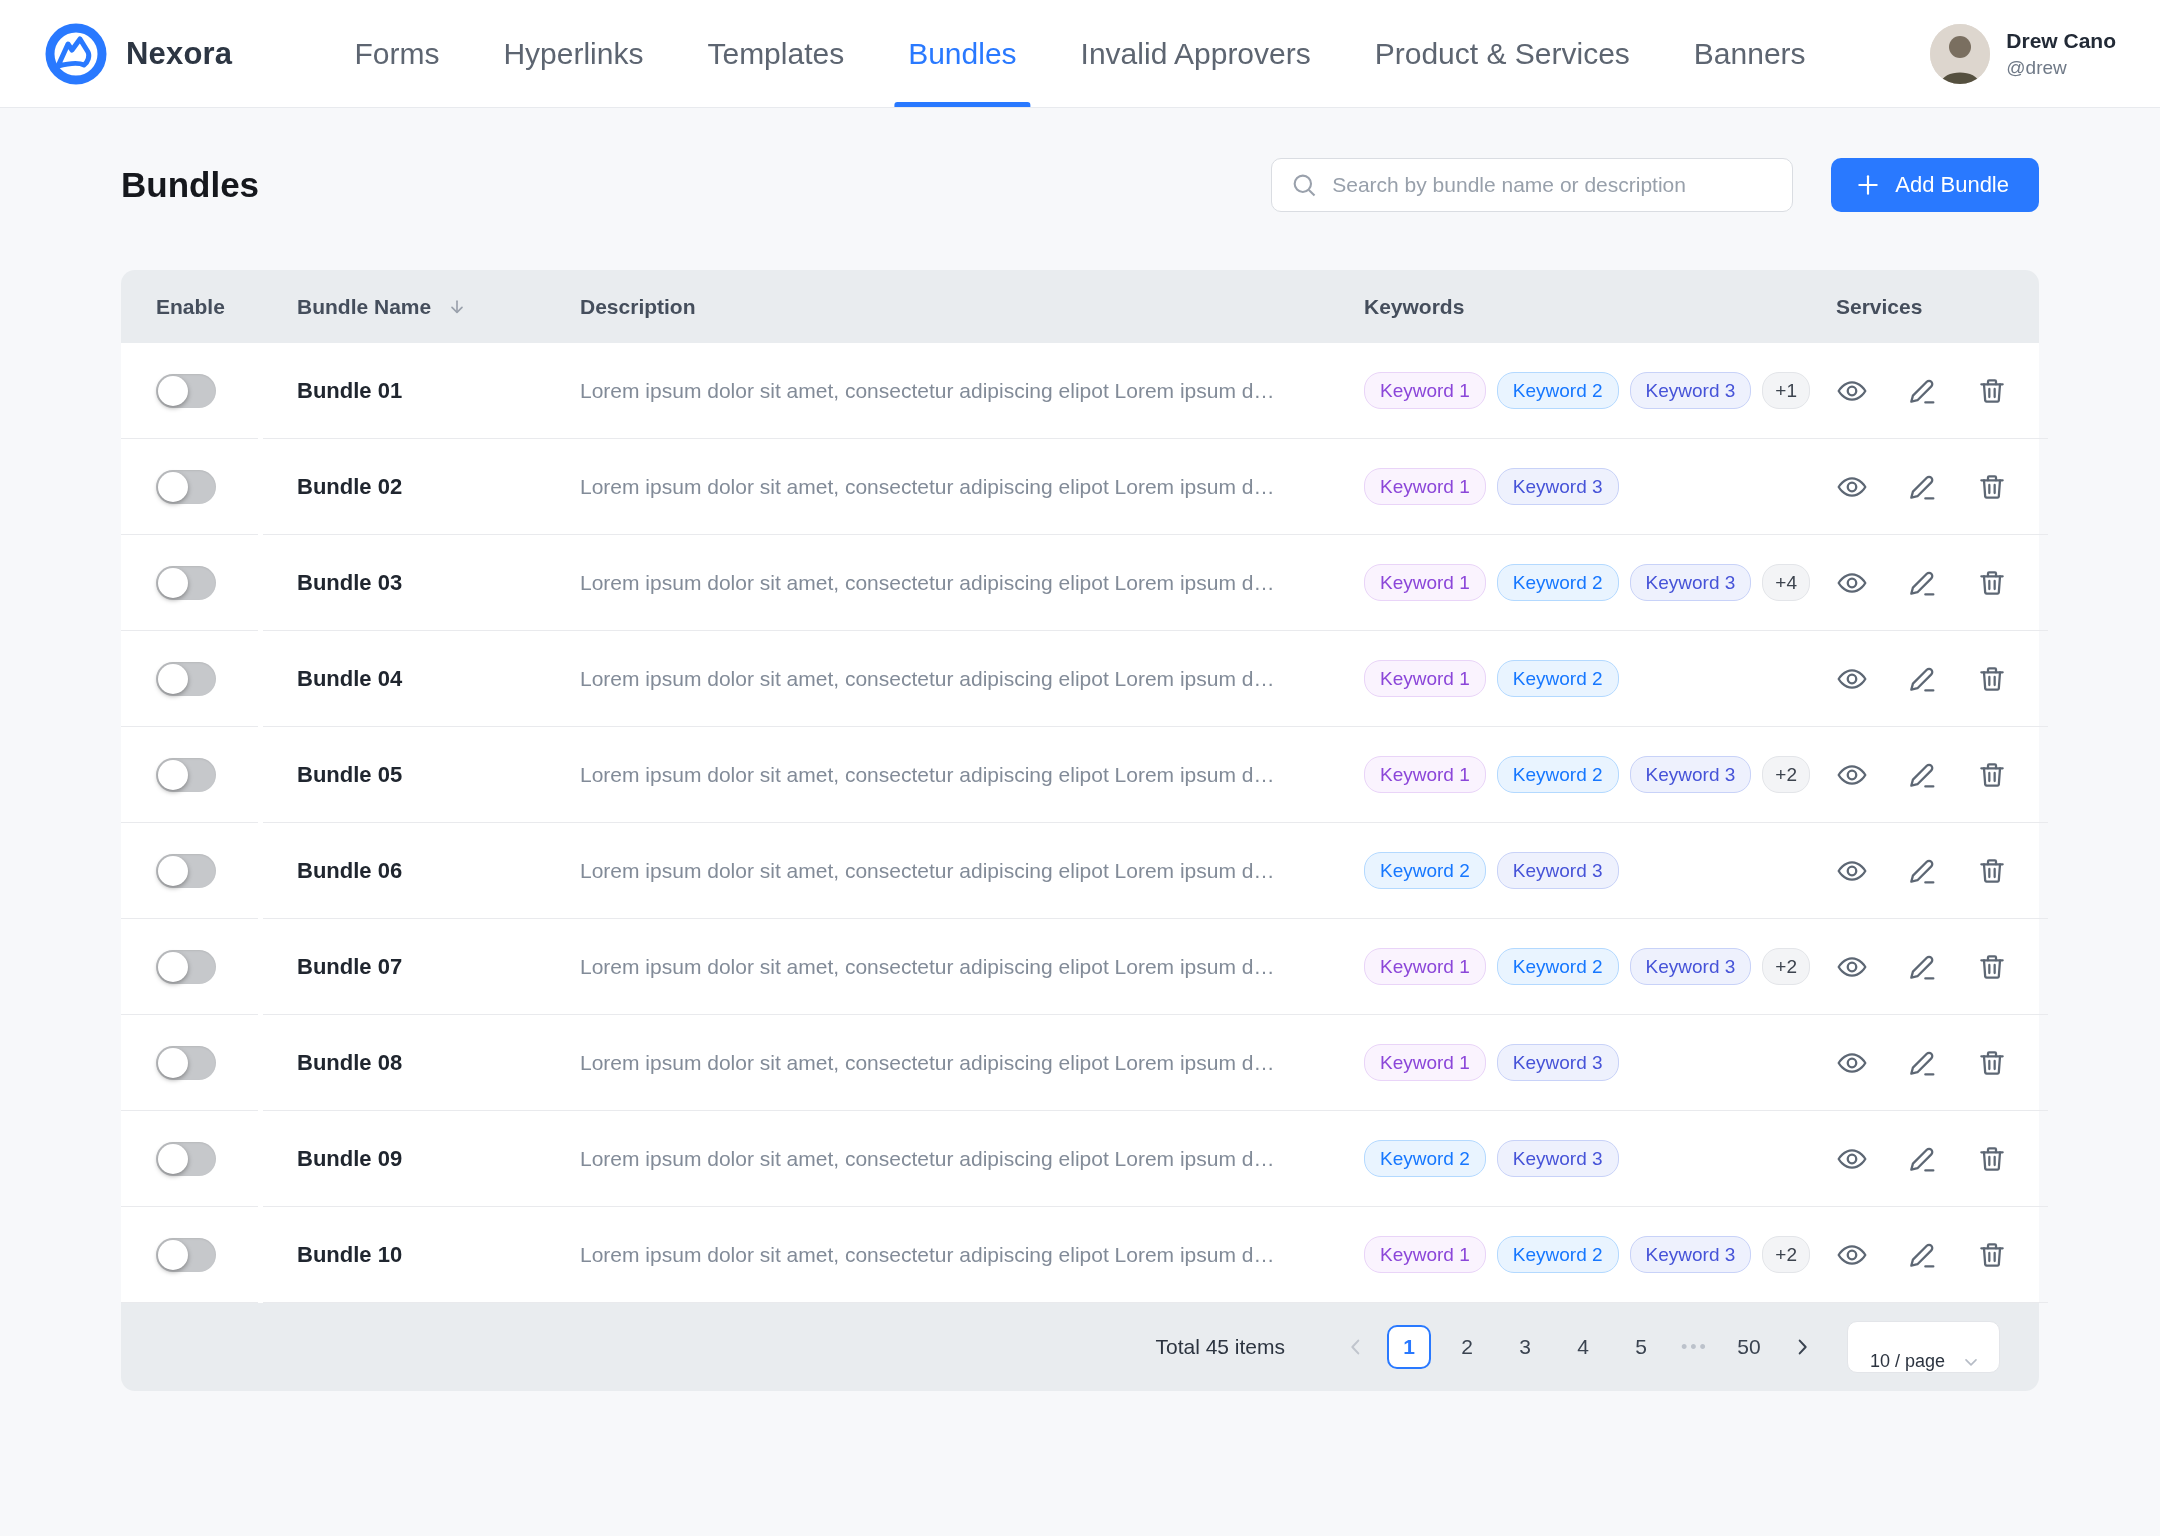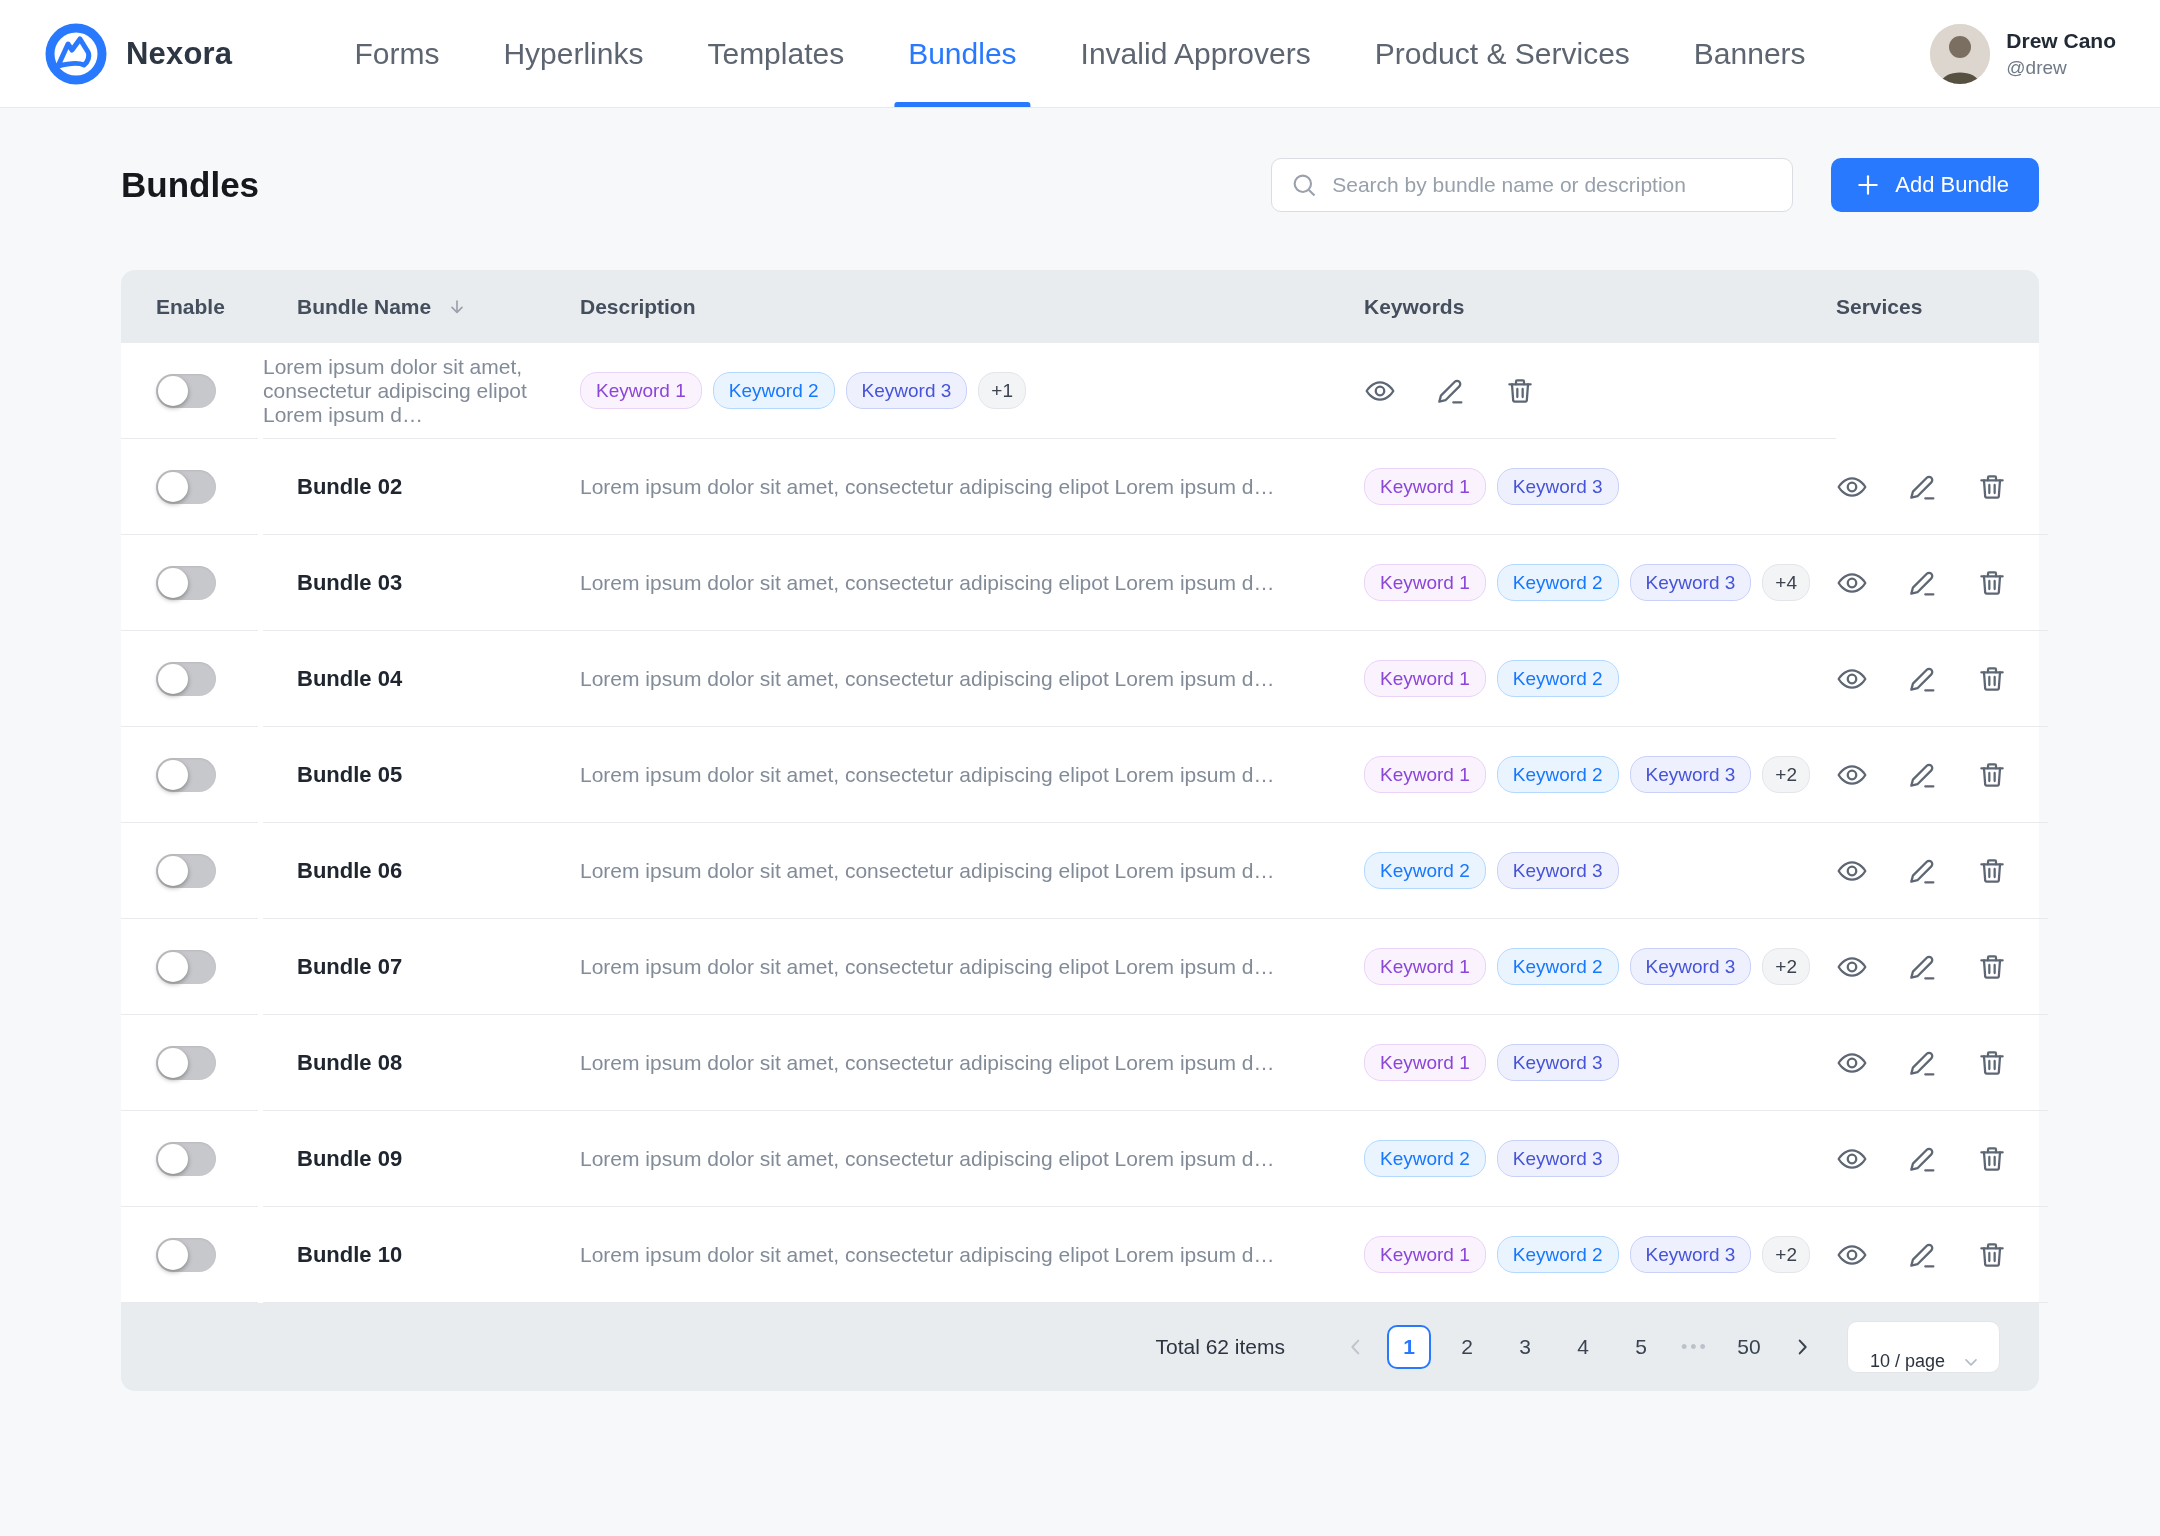--- a/index.html
+++ b/index.html
@@ -224,20 +224,23 @@
     </div>
 
     <div id="table-body">
   <div class="trow">
     <div class="cell c-enable">
       <div class="toggle">
               <div class="knob"></div>
             </div>
     </div>
     <div class="cell c-gap"></div>
+    <div class="cell c-name">
+            <span>Bundle 01</span>
+          </div>
     <div class="cell c-desc">
             <span>Lorem ipsum dolor sit amet, consectetur adipiscing elipot Lorem ipsum d…</span>
           </div>
     <div class="cell c-keywords">
             <span class="chip k1">Keyword 1</span>
             <span class="chip k2">Keyword 2</span>
             <span class="chip k3">Keyword 3</span>
             <span class="chip more">+1</span>
           </div>
     <div class="cell c-actions">
@@ -706,21 +709,21 @@
             <line x1="10" y1="10.5" x2="10" y2="16.5"></line>
                   <line x1="14" y1="10.5" x2="14" y2="16.5"></line>
           </svg>
         </span>
       </button>
     </div>
   </div>
 </div>
 
     <div class="tfoot">
-      <span class="total-label">Total 62 items</span>
+      <span class="total-label">Total 45 items</span>
       <div class="pager">
         <button class="nav-arrow disabled">
           <svg width="22" height="22" viewBox="0 0 24 24" fill="none" stroke-width="2.2" stroke-linecap="round" stroke-linejoin="round">
               <polyline points="14.5,5 8,12 14.5,19"></polyline>
             </svg>
         </button>
         <span id="pager-pages" style="display:flex; align-items:center; gap:14px;">
             <button class="page-btn current">1</button>
             <button class="page-btn">2</button>
             <button class="page-btn">3</button>

